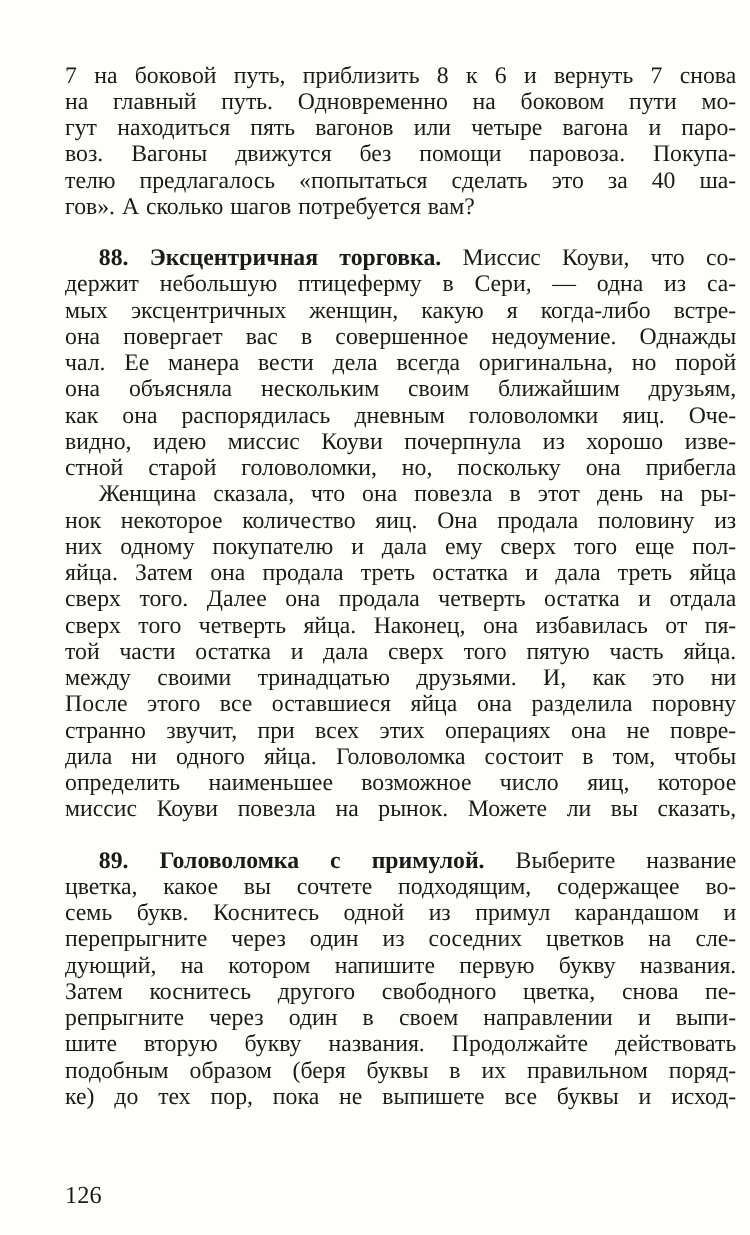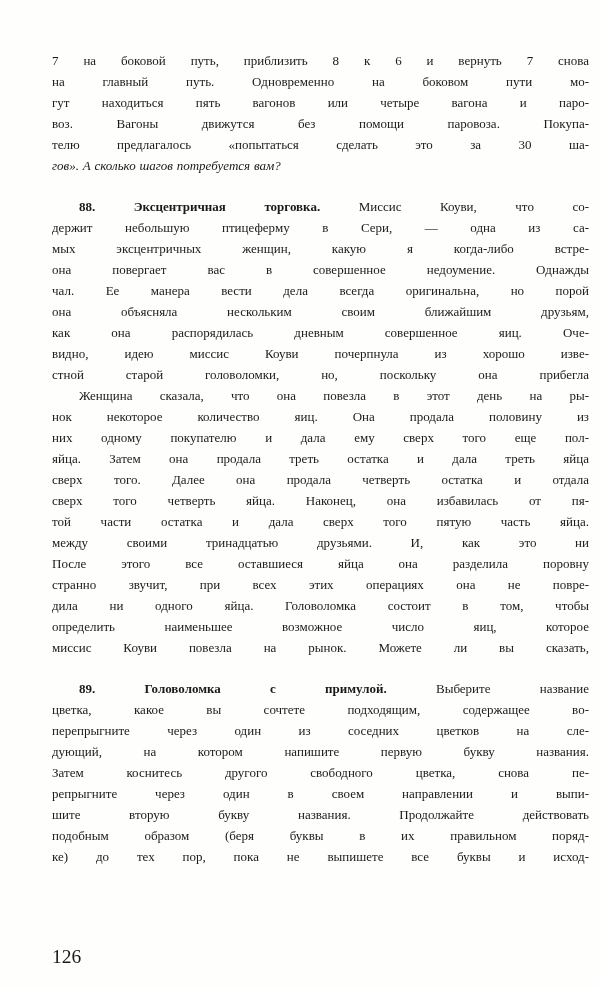--- a/index.html
+++ b/index.html
@@ -19,30 +19,29 @@
   }
   .text-column {
     position: absolute;
     left: 52px;
     top: 50px;
     width: 537px;
   }
   .para { margin: 0; padding: 0; }
   .para.gap { margin-top: 20px; }
   .line {
-    font-size: 13px;
+    font-size: 19px;
     line-height: 21px;
     text-align: justify;
     text-align-last: justify;
     word-spacing: 0.04em;
   }
   .line.last {
     text-align: right;
     text-align-last: left;
-    font-style: italic;
   }
   .line.indent { text-indent: 27px; }
   .bold { font-weight: bold; }
   .page-number {
     position: absolute;
     left: 52px;
     top: 946px;
     font-size: 19.5px;
     color: #1a1a1a;
   }
@@ -50,31 +49,31 @@
 </head>
 <body>
 
 <div class="page">
   <div class="text-column">
       <div class="para">
         <div class="line">7 на боковой путь, приблизить 8 к 6 и вернуть 7 снова</div>
         <div class="line">на главный путь. Одновременно на боковом пути мо-</div>
         <div class="line">гут находиться пять вагонов или четыре вагона и паро-</div>
         <div class="line">воз. Вагоны движутся без помощи паровоза. Покупа-</div>
-        <div class="line">телю предлагалось «попытаться сделать это за 30 ша-</div>
+        <div class="line">телю предлагалось «попытаться сделать это за 40 ша-</div>
         <div class="line last">гов». А сколько шагов потребуется вам?</div>
       </div>
       <div class="para gap">
         <div class="line indent"><span class="bold">88. Эксцентричная торговка.</span><span> Миссис Коуви, что со-</span></div>
         <div class="line">держит небольшую птицеферму в Сери, — одна из са-</div>
         <div class="line">мых эксцентричных женщин, какую я когда-либо встре-</div>
         <div class="line">она повергает вас в совершенное недоумение. Однажды</div>
         <div class="line">чал. Ее манера вести дела всегда оригинальна, но порой</div>
         <div class="line">она объясняла нескольким своим ближайшим друзьям,</div>
-        <div class="line">как она распорядилась дневным совершенное яиц. Оче-</div>
+        <div class="line">как она распорядилась дневным головоломки яиц. Оче-</div>
         <div class="line">видно, идею миссис Коуви почерпнула из хорошо изве-</div>
         <div class="line">стной старой головоломки, но, поскольку она прибегла</div>
       </div>
       <div class="para">
         <div class="line indent">Женщина сказала, что она повезла в этот день на ры-</div>
         <div class="line">нок некоторое количество яиц. Она продала половину из</div>
         <div class="line">них одному покупателю и дала ему сверх того еще пол-</div>
         <div class="line">яйца. Затем она продала треть остатка и дала треть яйца</div>
         <div class="line">сверх того. Далее она продала четверть остатка и отдала</div>
         <div class="line">сверх того четверть яйца. Наконец, она избавилась от пя-</div>
@@ -82,20 +81,21 @@
         <div class="line">между своими тринадцатью друзьями. И, как это ни</div>
         <div class="line">После этого все оставшиеся яйца она разделила поровну</div>
         <div class="line">странно звучит, при всех этих операциях она не повре-</div>
         <div class="line">дила ни одного яйца. Головоломка состоит в том, чтобы</div>
         <div class="line">определить наименьшее возможное число яиц, которое</div>
         <div class="line">миссис Коуви повезла на рынок. Можете ли вы сказать,</div>
       </div>
       <div class="para gap">
         <div class="line indent"><span class="bold">89. Головоломка с примулой.</span><span> Выберите название</span></div>
         <div class="line">цветка, какое вы сочтете подходящим, содержащее во-</div>
+        <div class="line">семь букв. Коснитесь одной из примул карандашом и</div>
         <div class="line">перепрыгните через один из соседних цветков на сле-</div>
         <div class="line">дующий, на котором напишите первую букву названия.</div>
         <div class="line">Затем коснитесь другого свободного цветка, снова пе-</div>
         <div class="line">репрыгните через один в своем направлении и выпи-</div>
         <div class="line">шите вторую букву названия. Продолжайте действовать</div>
         <div class="line">подобным образом (беря буквы в их правильном поряд-</div>
         <div class="line">ке) до тех пор, пока не выпишете все буквы и исход-</div>
       </div>
     </div>
   <div class="page-number">126</div>

